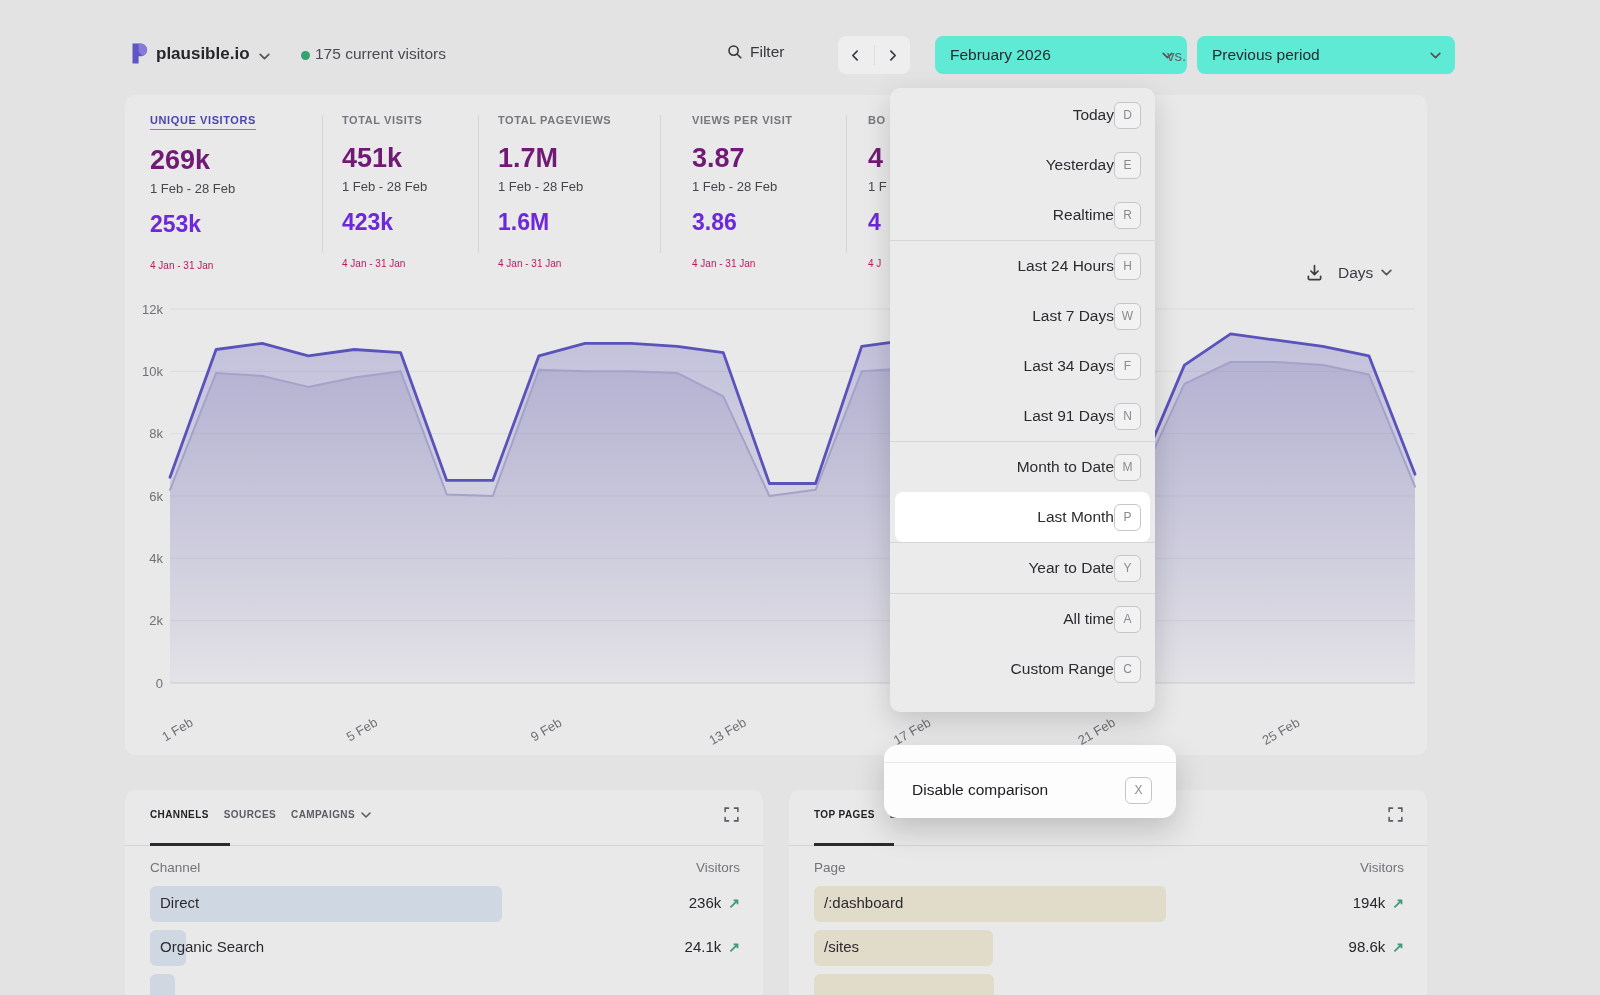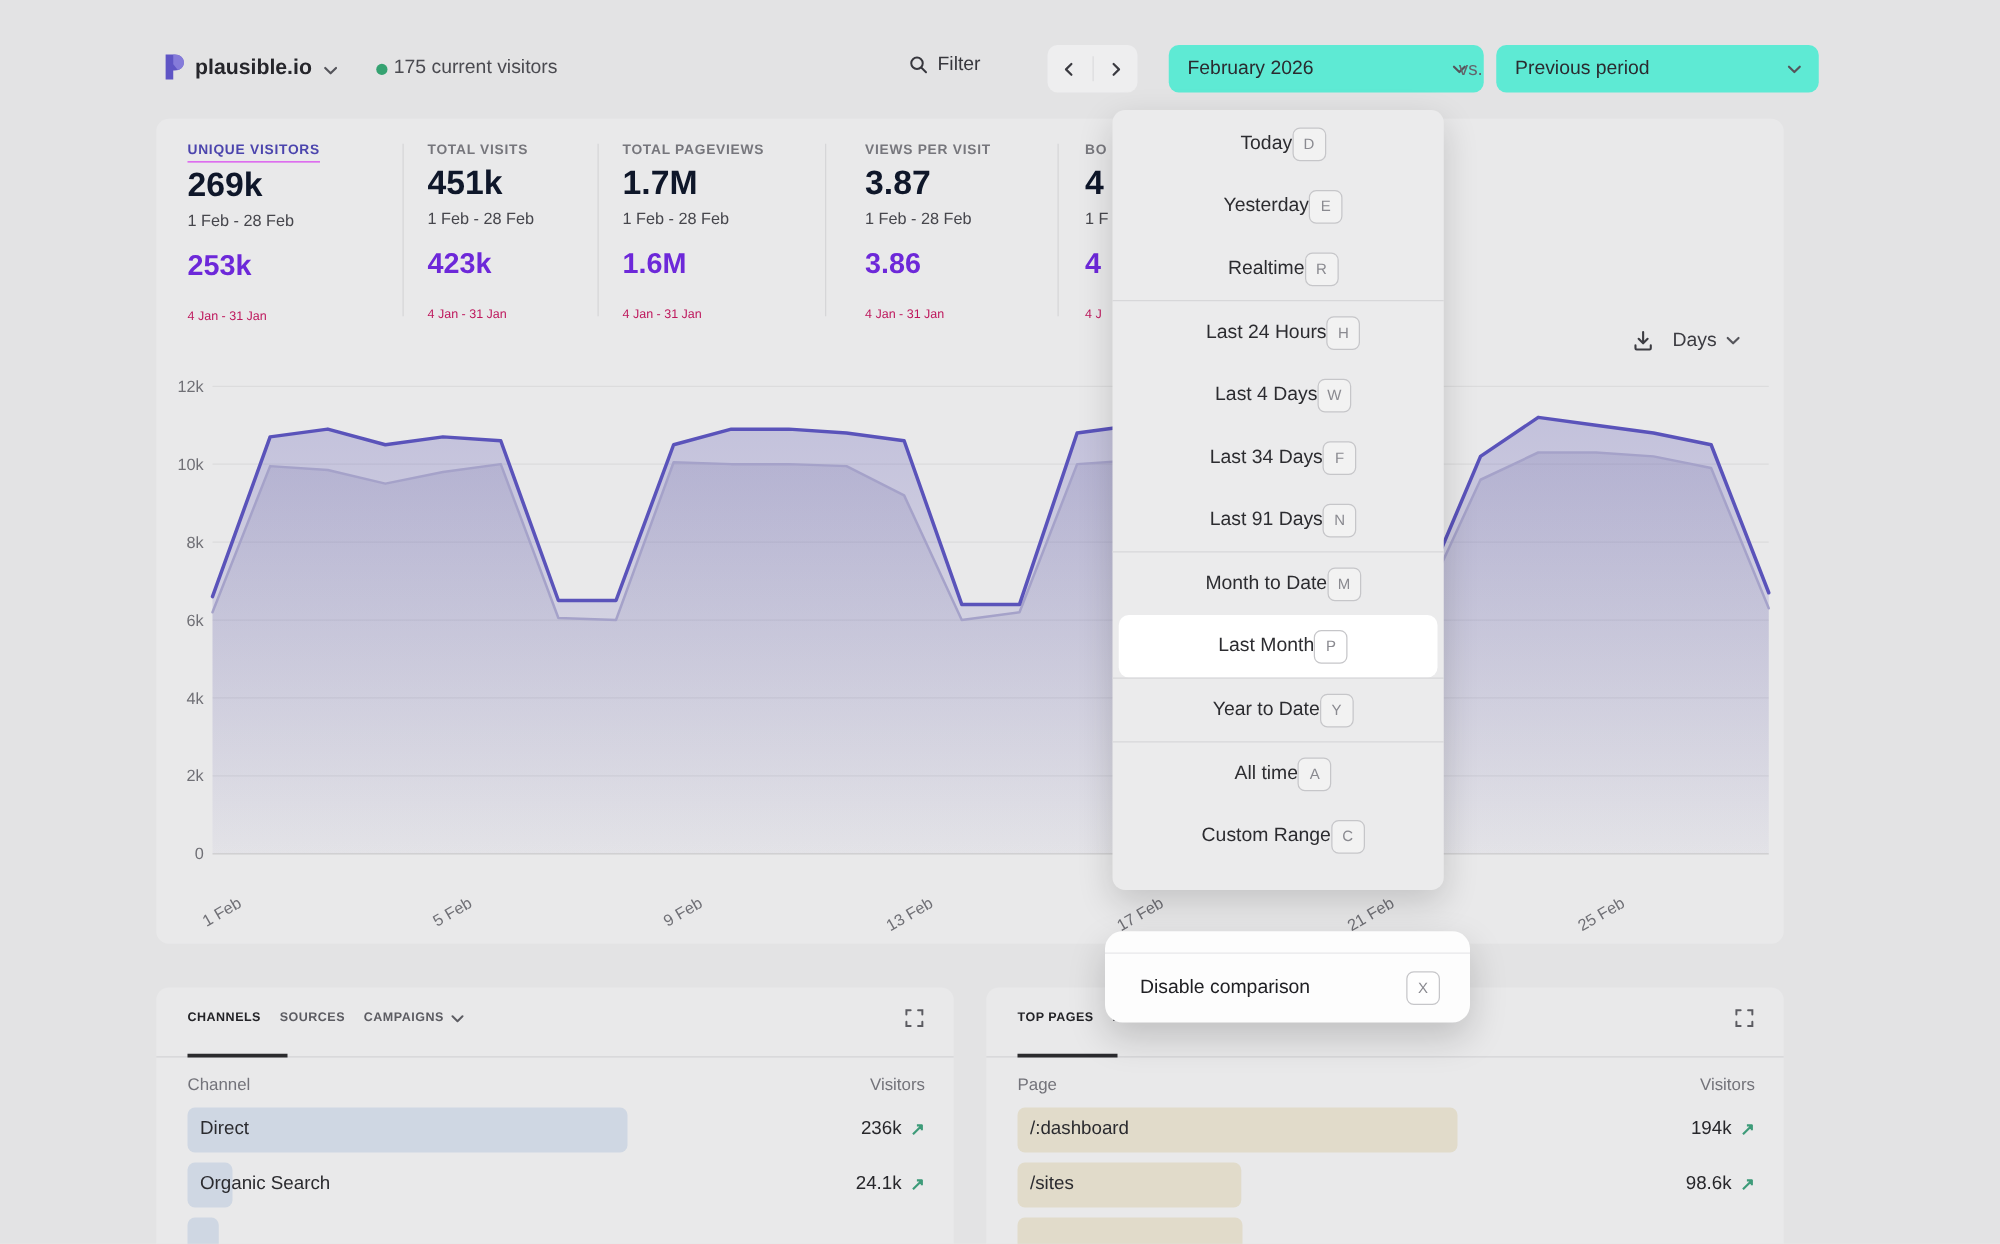--- a/index.html
+++ b/index.html
@@ -29,36 +29,36 @@
   .card{position:absolute;background:#e9e9ea;border-radius:10px}
   #main-card{left:125px;top:95px;width:1302px;height:660px}
   .panel{top:790px;width:638px;height:240px}
   #channels-panel{left:125px}
   #pages-panel{left:789px}
 
   
   .stat{position:absolute;top:15px}
   .stat-label{font-size:11px;font-weight:700;letter-spacing:.6px;color:#76767c;display:inline-block}
   .stat-label.active{color:#4b44ad;border-bottom:1px solid #d946ef;padding-bottom:3px}
-  .stat-value{font-size:27px;font-weight:800;color:#0f172a;margin-top:3px}
+  .stat-value{font-size:27px;font-weight:800;color:#701a75;margin-top:15px}
   .stat-period{font-size:13px;color:#46464c;margin-top:5px}
   .stat-prev{font-size:23px;font-weight:800;color:#6d28d9;margin-top:15px}
   .stat-prevperiod{font-size:10px;color:#be185d;margin-top:22px}
   .stat-divider{position:absolute;top:20px;height:138px;width:1px;background:#d6d6d8}
 
   
   .days-ctl{left:1180px;top:168px;display:flex;align-items:center;gap:14px;color:#3c3c42;font-size:15.5px}
   .days-ctl .lbl{display:flex;align-items:center;gap:7px;cursor:pointer}
 
   
   #date-menu{left:890px;top:88px;width:265px;background:#ebebec;border-radius:10px;
     box-shadow:0 10px 28px rgba(0,0,0,.16);padding:2px 0 18px;z-index:5}
   .menu-section{border-top:1px solid #d7d7d9}
   .menu-section:first-child{border-top:none}
-  .menu-item{height:50px;display:flex;align-items:center;justify-content:center;
+  .menu-item{height:50px;display:flex;align-items:center;justify-content:flex-end;
     padding:0 14px 0 22px;font-size:15.5px;color:#2c2c30;cursor:pointer}
   .menu-item.hl{background:#ffffff;border-radius:8px;margin:0 5px;padding:0 9px 0 17px}
   .key{min-width:25px;height:25px;border:1px solid #c6c6c9;border-radius:6px;display:flex;
     align-items:center;justify-content:center;font-size:12px;color:#8a8a90;background:rgba(255,255,255,.35)}
 
   
   #compare-popup{left:884px;top:745px;width:292px;height:73px;background:#fdfdfd;border-radius:14px;
     box-shadow:0 12px 30px rgba(0,0,0,.18);z-index:6}
   .popup-divider{position:absolute;top:17px;left:0;right:0;height:1px;background:#e8e8ea}
   .popup-row{position:absolute;top:17px;bottom:0;left:28px;right:24px;display:flex;align-items:center;
@@ -295,21 +295,21 @@
         <span>Realtime</span>
         <span class="key">R</span>
       </div>
     </div>
     <div class="menu-section">
       <div class="menu-item">
         <span>Last 24 Hours</span>
         <span class="key">H</span>
       </div>
       <div class="menu-item">
-        <span>Last 4 Days</span>
+        <span>Last 7 Days</span>
         <span class="key">W</span>
       </div>
       <div class="menu-item">
         <span>Last 34 Days</span>
         <span class="key">F</span>
       </div>
       <div class="menu-item">
         <span>Last 91 Days</span>
         <span class="key">N</span>
       </div>

